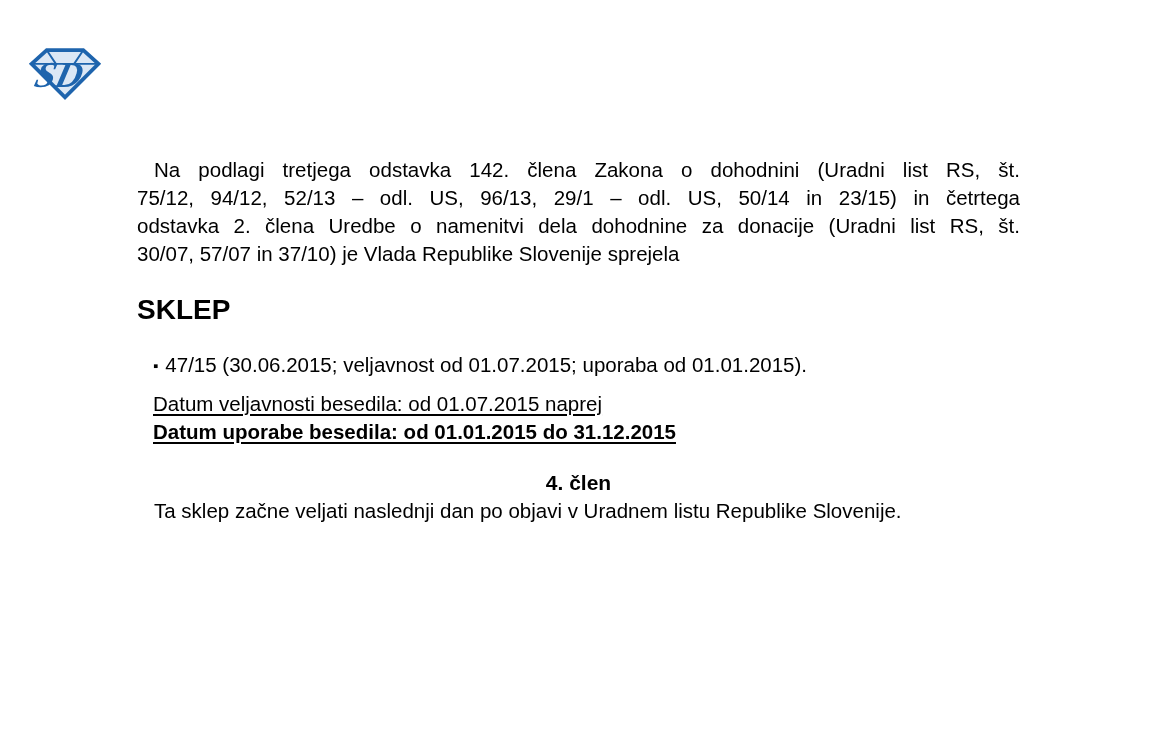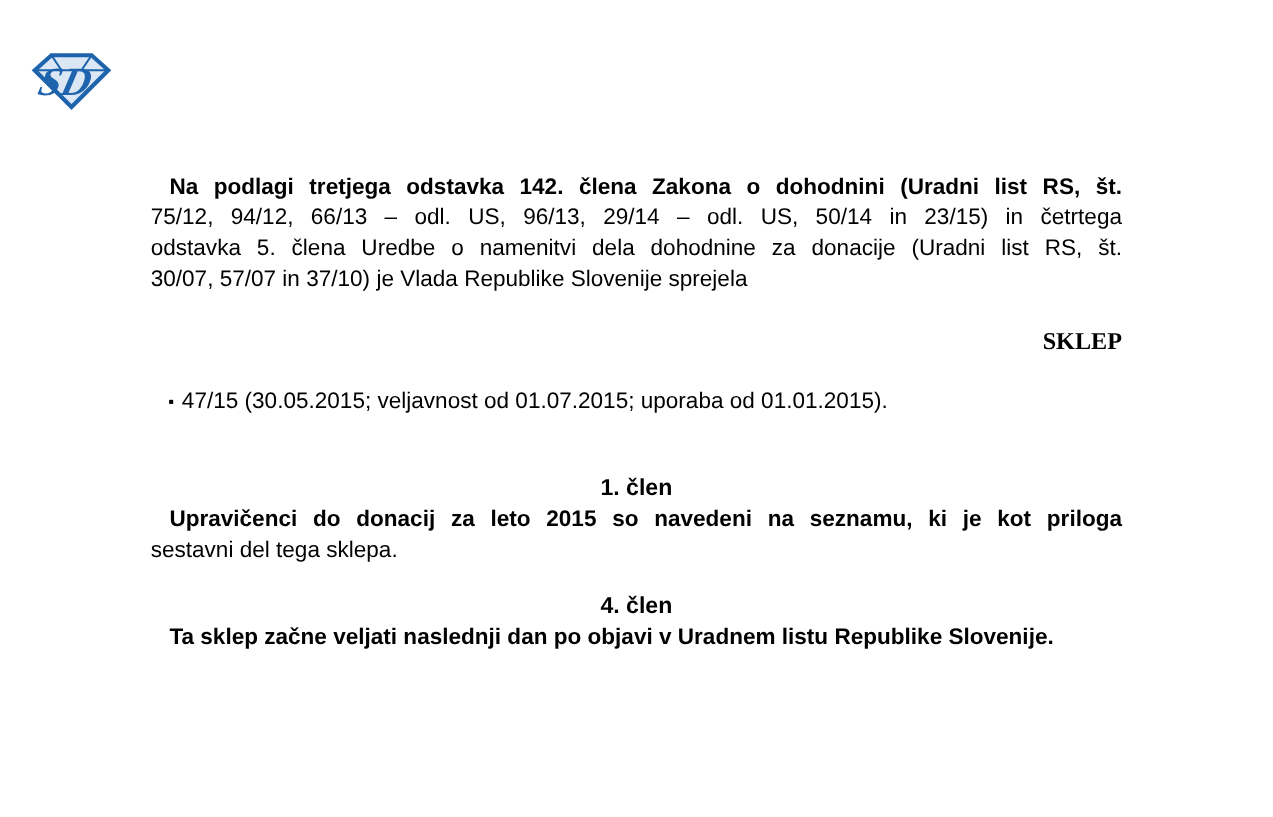--- a/index.html
+++ b/index.html
@@ -34,28 +34,27 @@
     width: 883px;
     font-size: 20.5px;
     line-height: 28px;
   }
   .jline {
     text-align: justify;
     text-align-last: justify;
     text-justify: inter-word;
     white-space: normal;
   }
-  .indent { text-indent: 17px; font-weight: bold; }
+  .indent { text-indent: 17px; }
   .title-block {
     margin-top: 26px;
-    text-align: right;
+    text-align: left;
     font-weight: bold;
-    font-size: 22px;
+    font-size: 28px;
     line-height: 32px;
-    font-family: Liberation Serif, serif;
   }
   .gazette { margin-top: 25px; padding-left: 16px; }
   .bullet-line .bullet {
     display: inline-block;
     font-size: 15px;
     vertical-align: 1px;
     margin-right: 7px;
   }
   .validity { margin-top: 10px; padding-left: 16px; }
   .v1 {
@@ -87,41 +86,40 @@
     <path d="M6 24 L94 24 M26 6 L38 24 M74 6 L62 24" fill="none" stroke="#1e64ad" stroke-width="2.5"></path>
     <g transform="translate(8 54) skewX(-14)">
       <text x="0" y="0" font-family="'Liberation Serif', serif" font-weight="bold" font-style="italic" font-size="48" fill="#1e64ad">SD</text>
     </g>
   </svg>
 
   <div class="content">
 
     <div>
       <div class="jline indent">Na podlagi tretjega odstavka 142. člena Zakona o dohodnini (Uradni list RS, št.</div>
-      <div class="jline">75/12, 94/12, 66/13 – odl. US, 96/13, 29/14 – odl. US, 50/14 in 23/15) in četrtega</div>
-      <div class="jline">odstavka 5. člena Uredbe o namenitvi dela dohodnine za donacije (Uradni list RS, št.</div>
+      <div class="jline">75/12, 94/12, 52/13 – odl. US, 96/13, 29/1 – odl. US, 50/14 in 23/15) in četrtega</div>
+      <div class="jline">odstavka 2. člena Uredbe o namenitvi dela dohodnine za donacije (Uradni list RS, št.</div>
       <div>30/07, 57/07 in 37/10) je Vlada Republike Slovenije sprejela</div>
     </div>
 
     <div class="title-block">
       <div>SKLEP</div>
     </div>
 
     <div class="gazette">
       <div class="bullet-line">
-        <span class="bullet">▪</span><span>47/15 (30.05.2015; veljavnost od 01.07.2015; uporaba od 01.01.2015).</span>
+        <span class="bullet">▪</span><span>47/15 (30.06.2015; veljavnost od 01.07.2015; uporaba od 01.01.2015).</span>
       </div>
     </div>
 
+    <div class="validity">
+      <div class="v1">Datum veljavnosti besedila: od 01.07.2015 naprej</div>
+      <div class="v2">Datum uporabe besedila: od 01.01.2015 do 31.12.2015</div>
+    </div>
 
-    <div class="art1">
-      <div class="article-heading">1. člen</div>
-      <div class="jline indent">Upravičenci do donacij za leto 2015 so navedeni na seznamu, ki je kot priloga</div>
-      <div>sestavni del tega sklepa.</div>
-    </div>
 
     <div class="art2">
       <div class="article-heading">4. člen</div>
       <div class="indent">Ta sklep začne veljati naslednji dan po objavi v Uradnem listu Republike Slovenije.</div>
     </div>
 
   </div>
 </div>
 
 </body></html>

